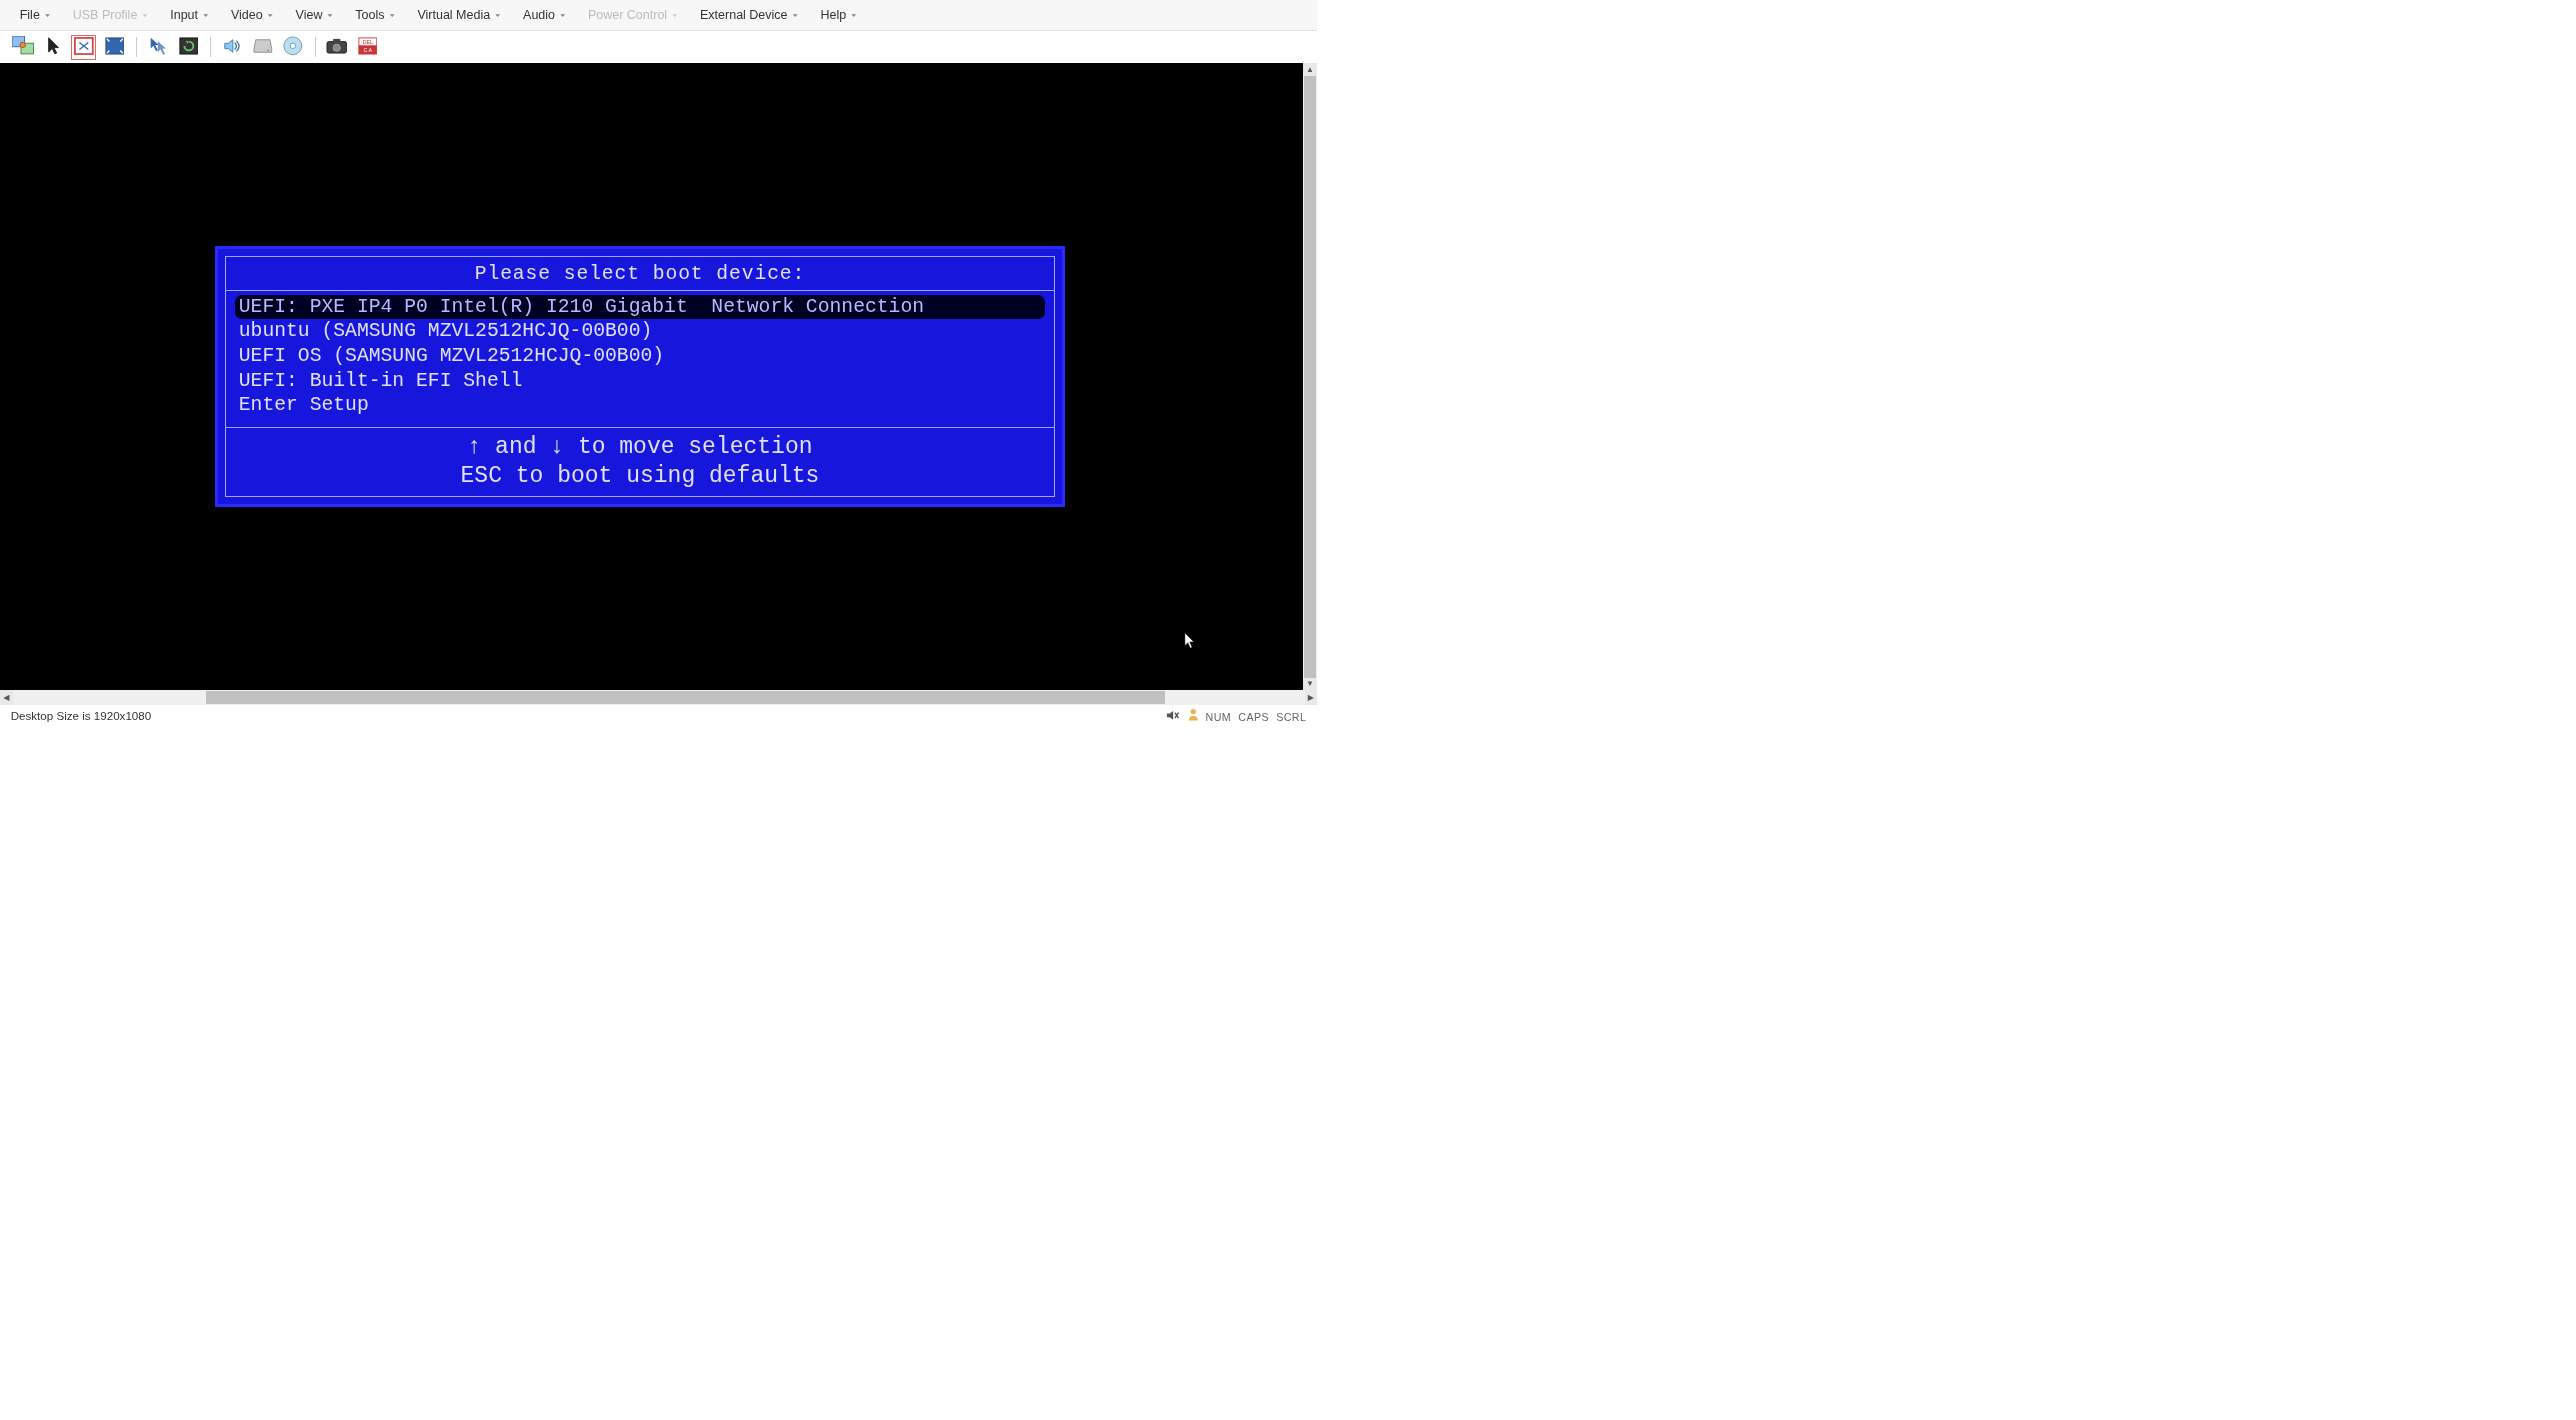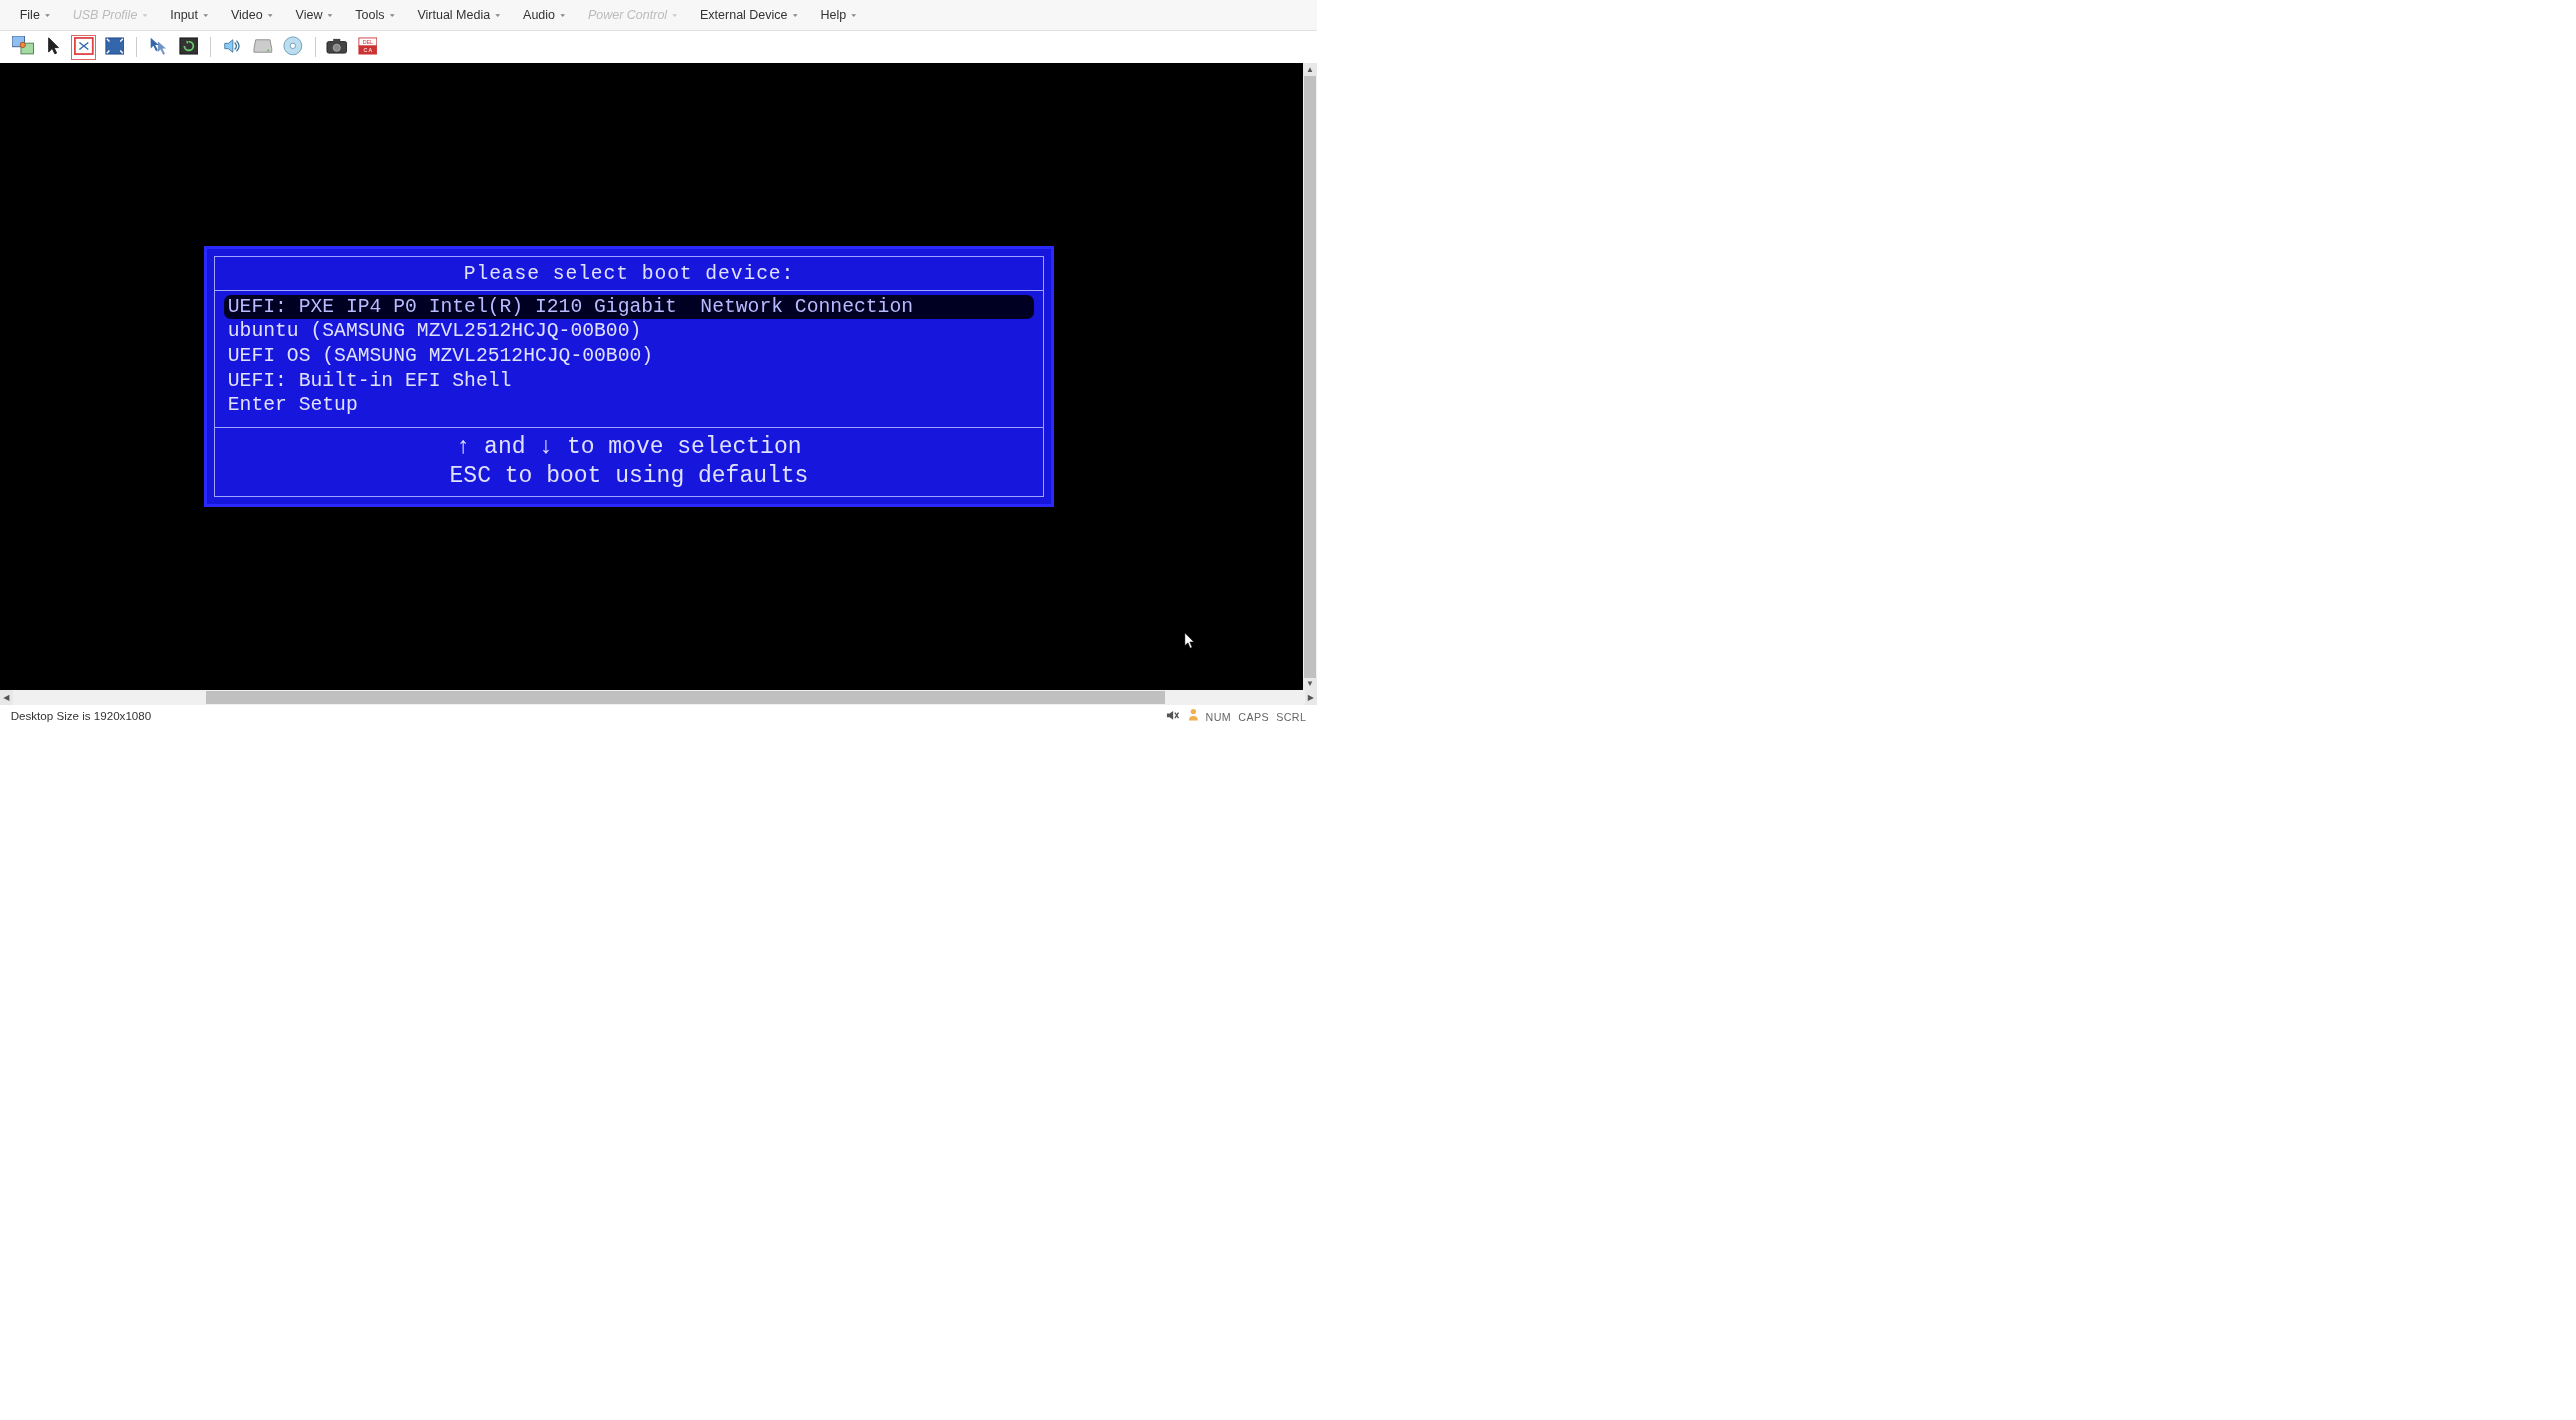--- a/index.html
+++ b/index.html
@@ -33,21 +33,20 @@
       padding: 4.5px 10.7px;
       color: #333;
       cursor: pointer;
       display: flex;
       align-items: center;
       gap: 3.6px;
     }
 
     .menu-item.disabled {
       color: #bbb;
-      font-style: italic;
     }
 
     .caret {
       font-size: 8px;
       color: #888;
       transform: scaleY(0.6);
     }
 
     .menu-item.disabled .caret {
       color: #ccc;
@@ -150,21 +149,21 @@
       justify-content: center;
       background: #e8e8e8;
       font-size: 8px;
       color: #555;
     }
 
     
     .boot-menu {
       position: absolute;
       top: 183px;
-      left: 204px;
+      left: 215px;
       width: 850px;
       background: #1616dc;
       border: 3.6px solid #2a2aff;
       padding: 7.2px;
       font-family: "Consolas", "Courier New", monospace;
       color: #e0e0ff;
     }
 
     .boot-inner {
       border: 1.8px solid #9fa5ff;

